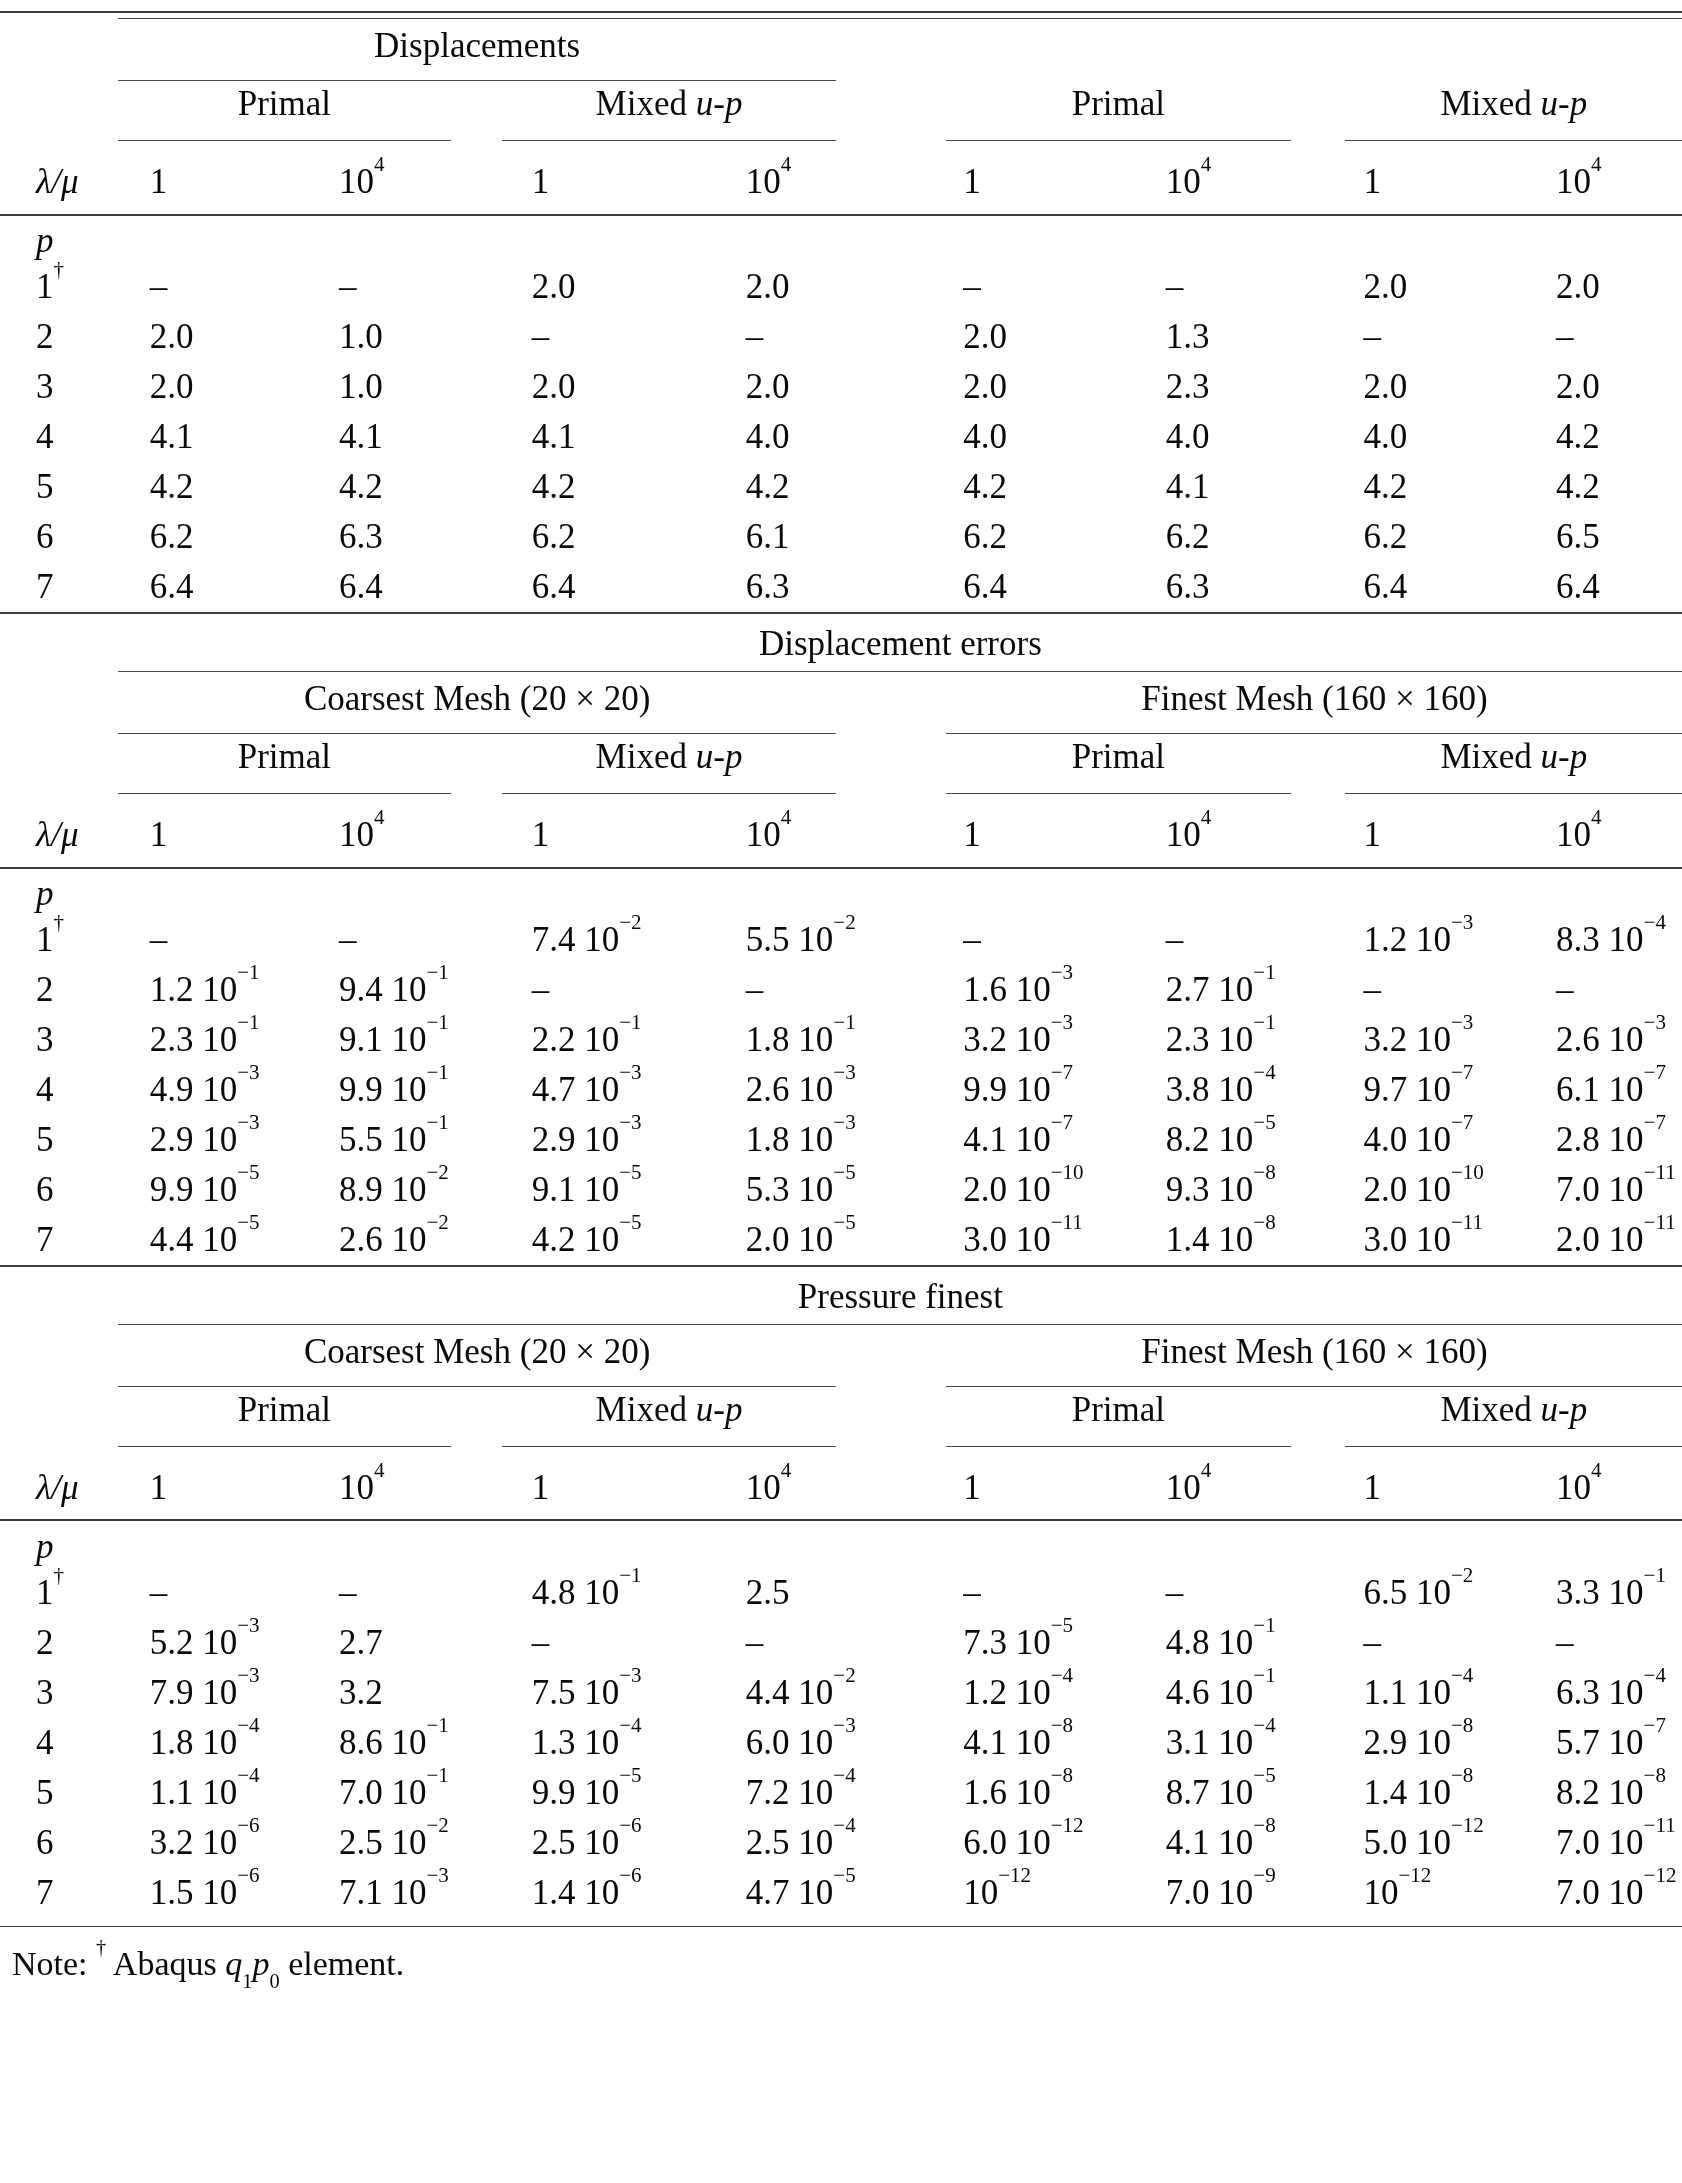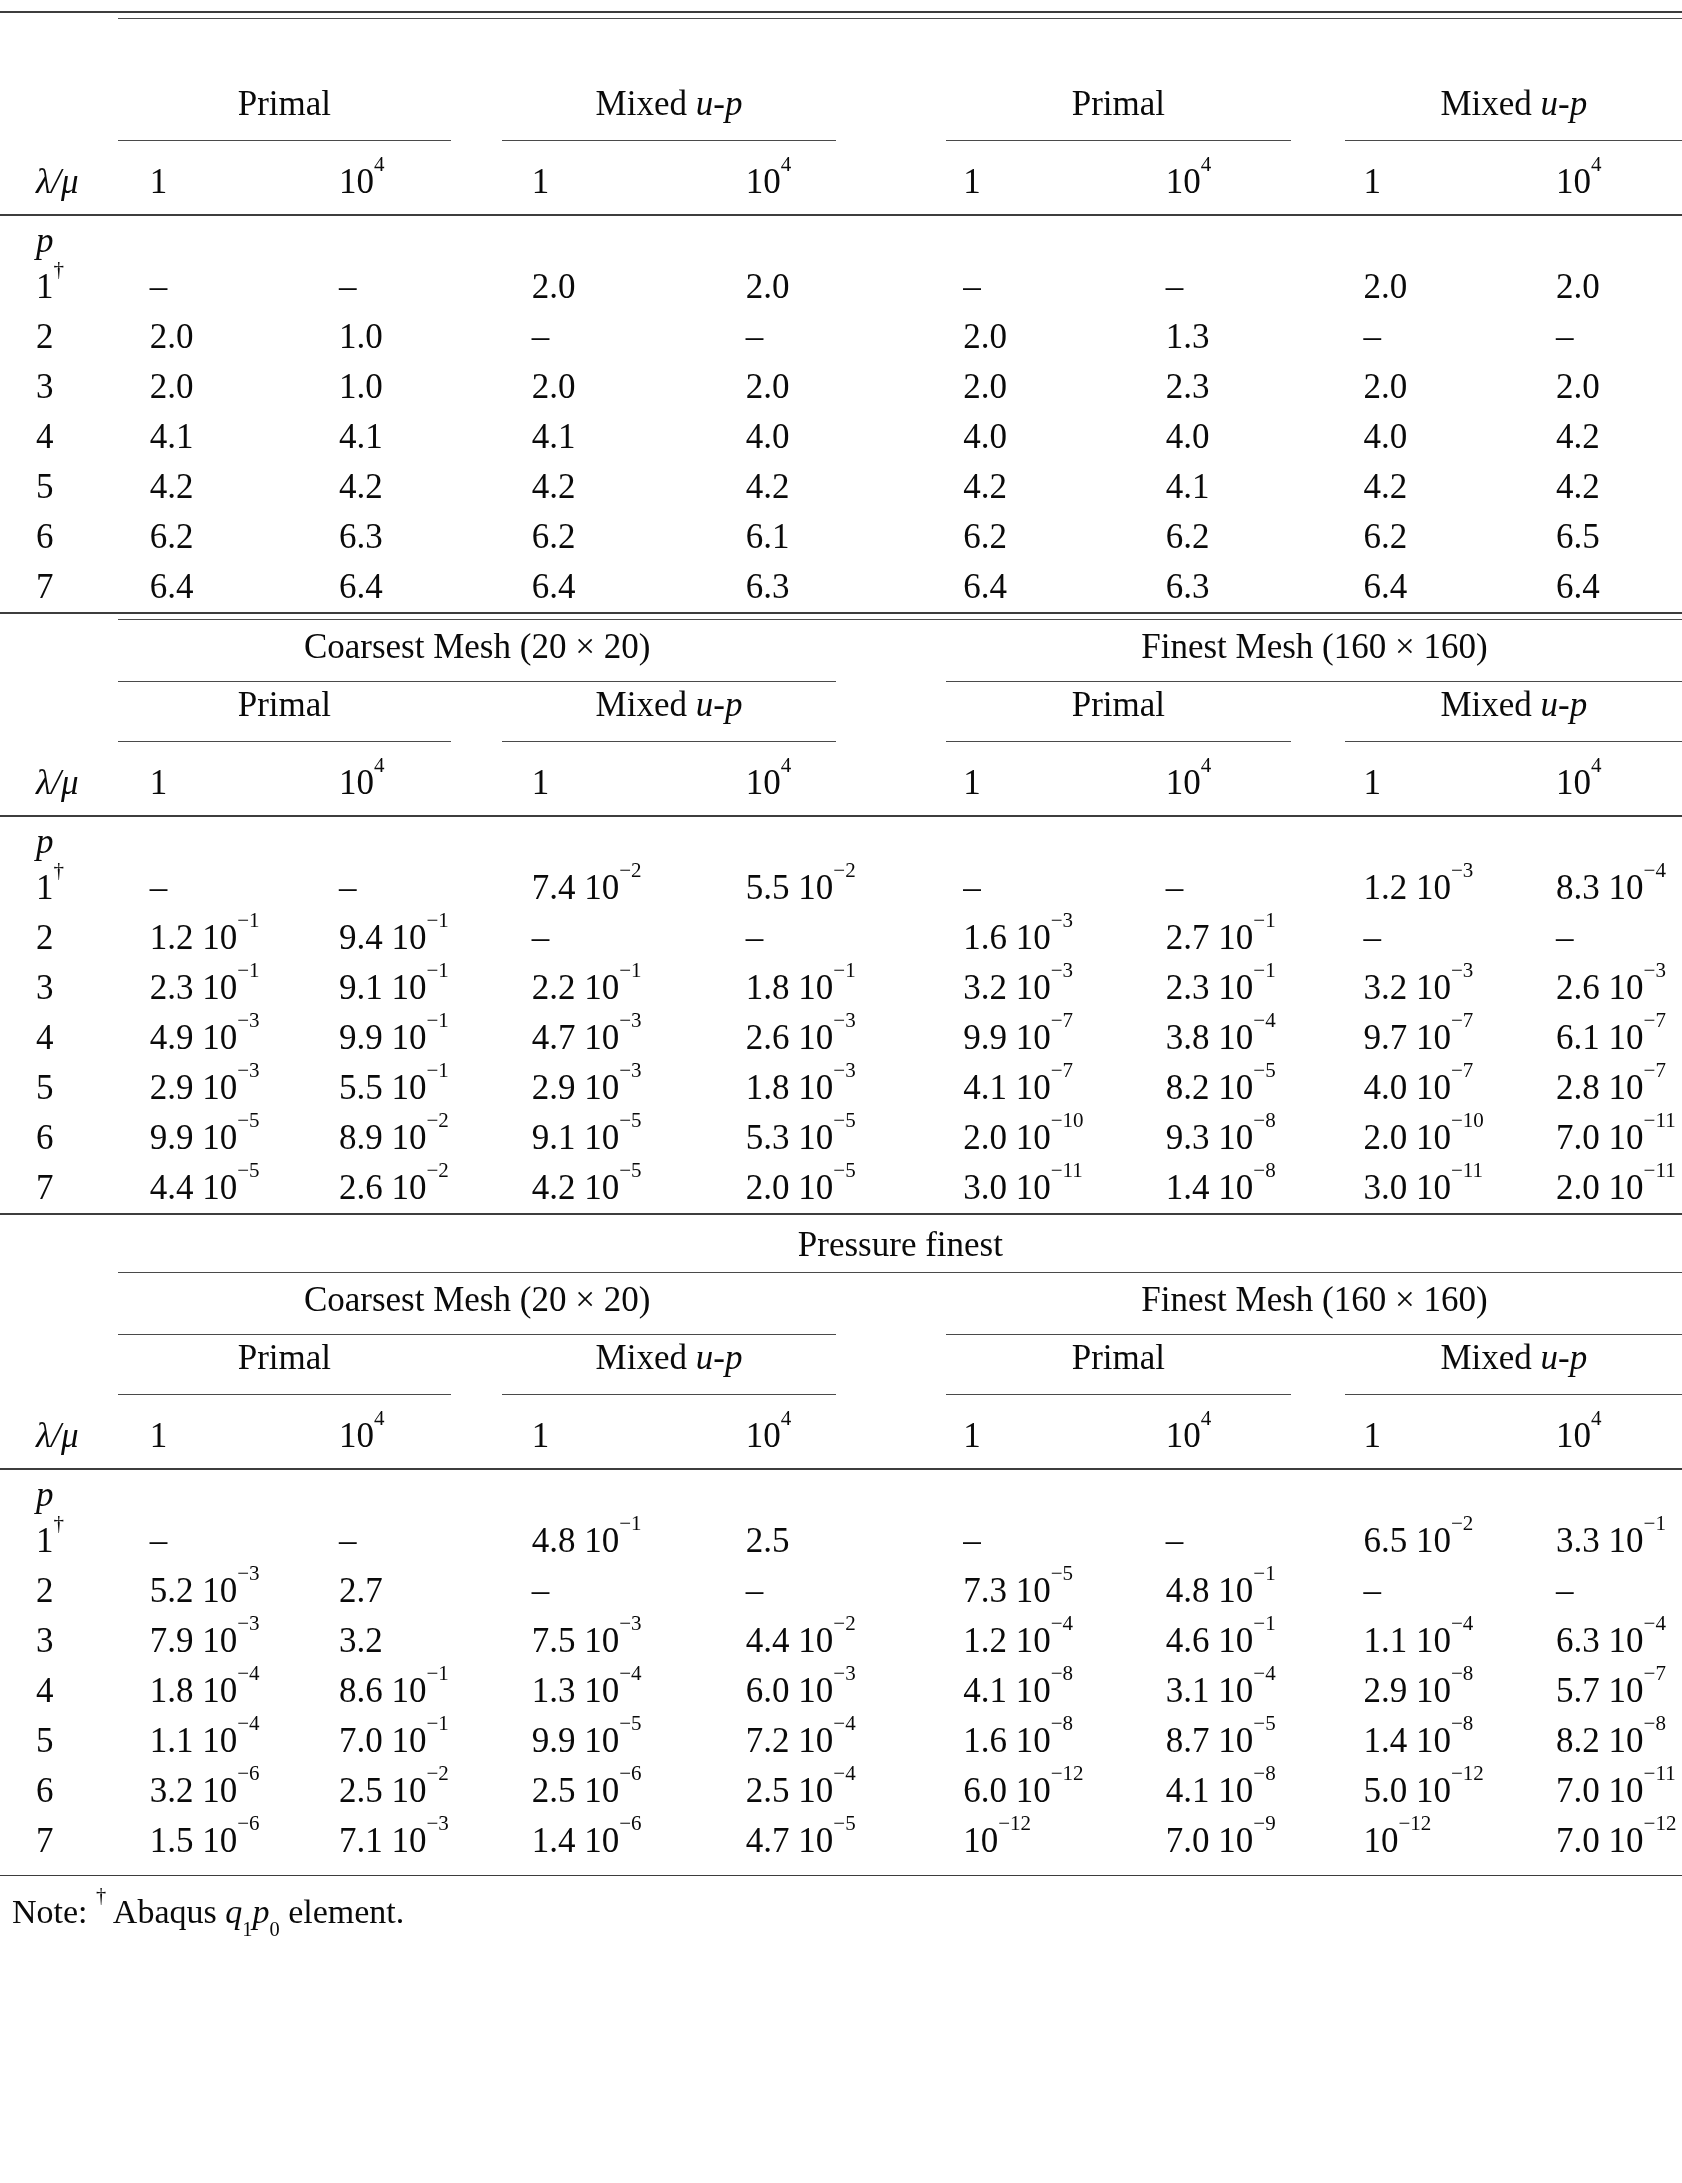--- a/index.html
+++ b/index.html
@@ -72,20 +72,21 @@
 <body>
 
 <div class="page">
 
 
   <div class="rule-full toprule"></div>
 
   <section class="tsec">
     <div class="sec-rule"></div>
     <div class="group-row">
+      <div class="grp grp-l">Displacements</div>
     </div>
     <div class="sub-row">
       <div class="sub s1">Primal</div>
       <div class="sub s2">Mixed <i>u</i>-<i>p</i></div>
       <div class="sub s3">Primal</div>
       <div class="sub s4">Mixed <i>u</i>-<i>p</i></div>
     </div>
     <div class="grid colhead">
       <div class="cell"><i>λ/μ</i></div>
       <div class="cell">1</div>
@@ -178,20 +179,21 @@
           <div class="cell">6.3</div>
           <div class="cell">6.4</div>
           <div class="cell">6.4</div>
         </div>
       </div>
   </section>
 
   <div class="rule-full"></div>
 
   <section class="tsec">
+    <div class="sec-title">Displacement errors</div>
     <div class="sec-rule"></div>
     <div class="group-row">
       <div class="grp grp-l">Coarsest Mesh (20 × 20)</div>
       <div class="grp grp-r">Finest Mesh (160 × 160)</div>
     </div>
     <div class="sub-row">
       <div class="sub s1">Primal</div>
       <div class="sub s2">Mixed <i>u</i>-<i>p</i></div>
       <div class="sub s3">Primal</div>
       <div class="sub s4">Mixed <i>u</i>-<i>p</i></div>

